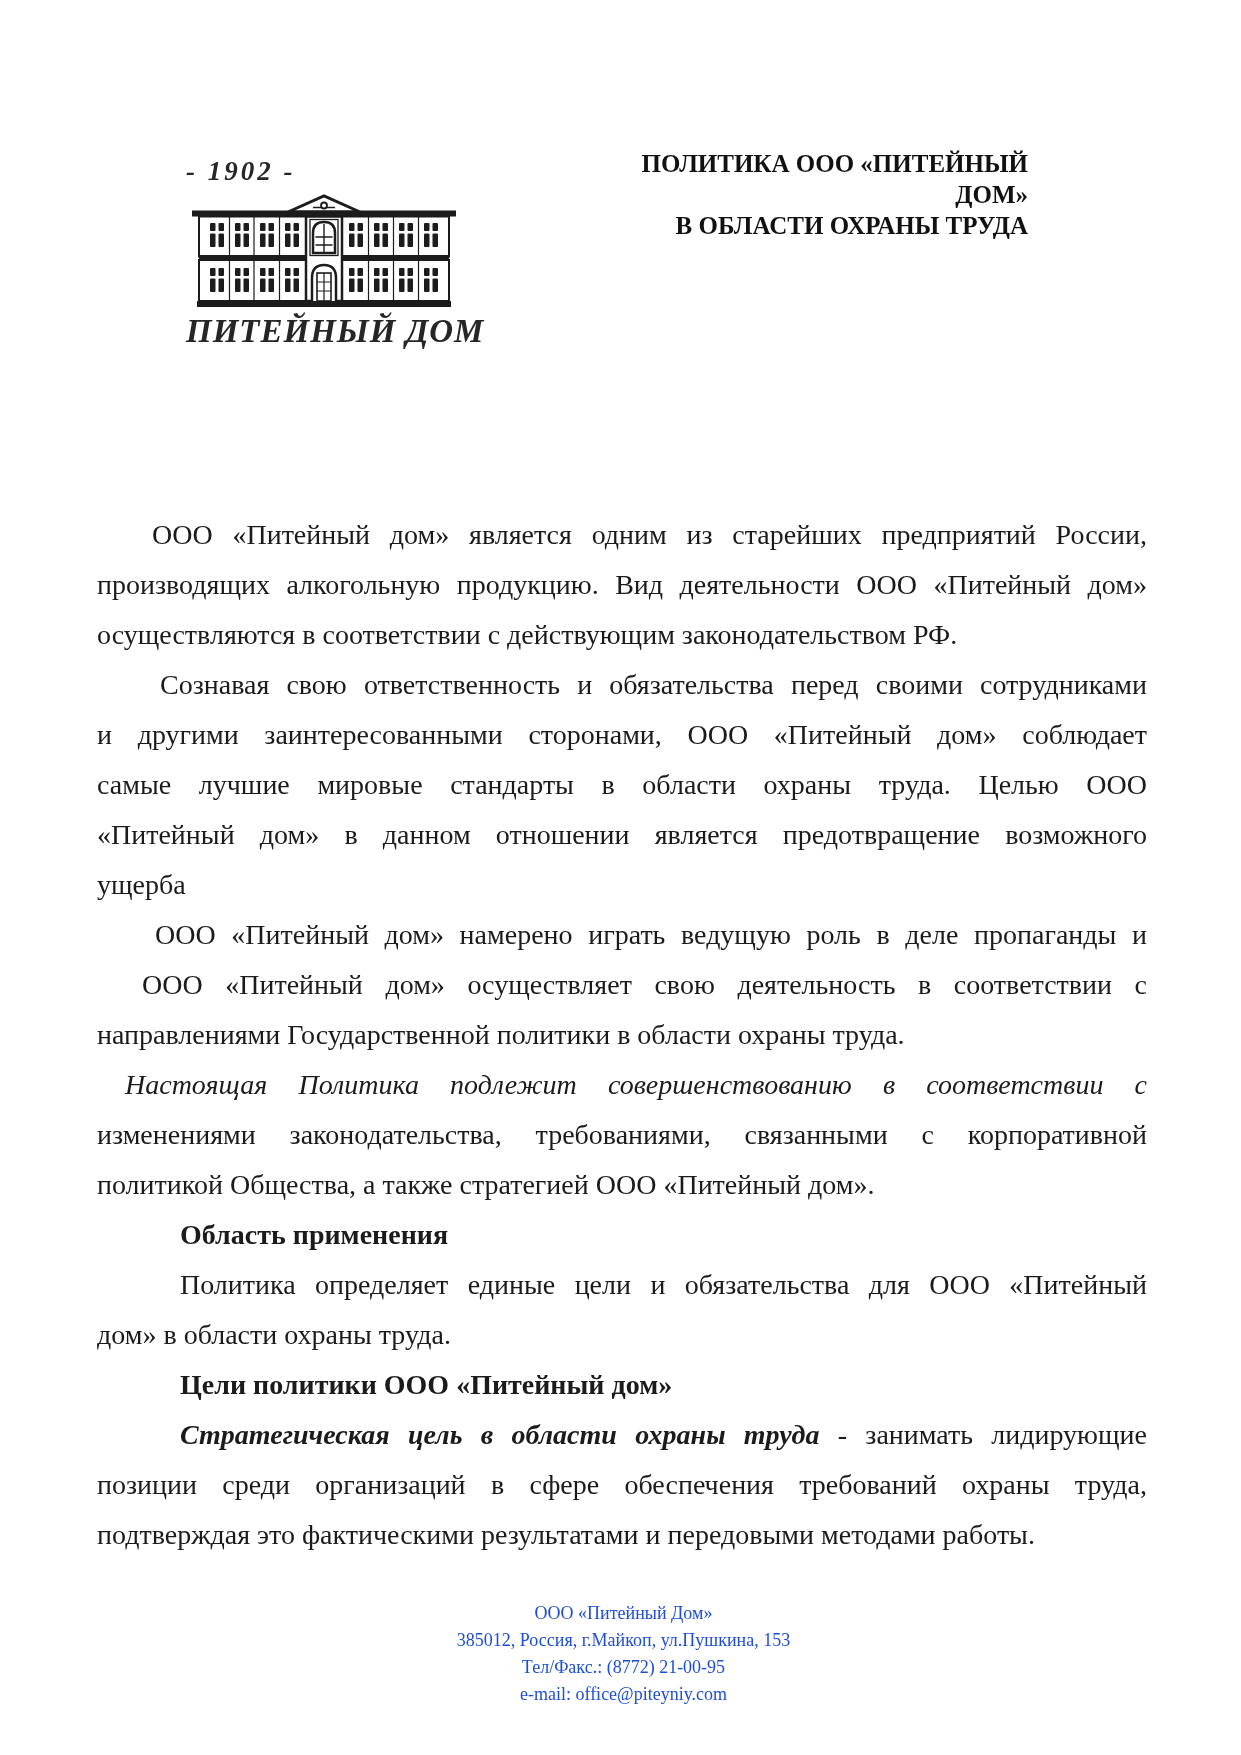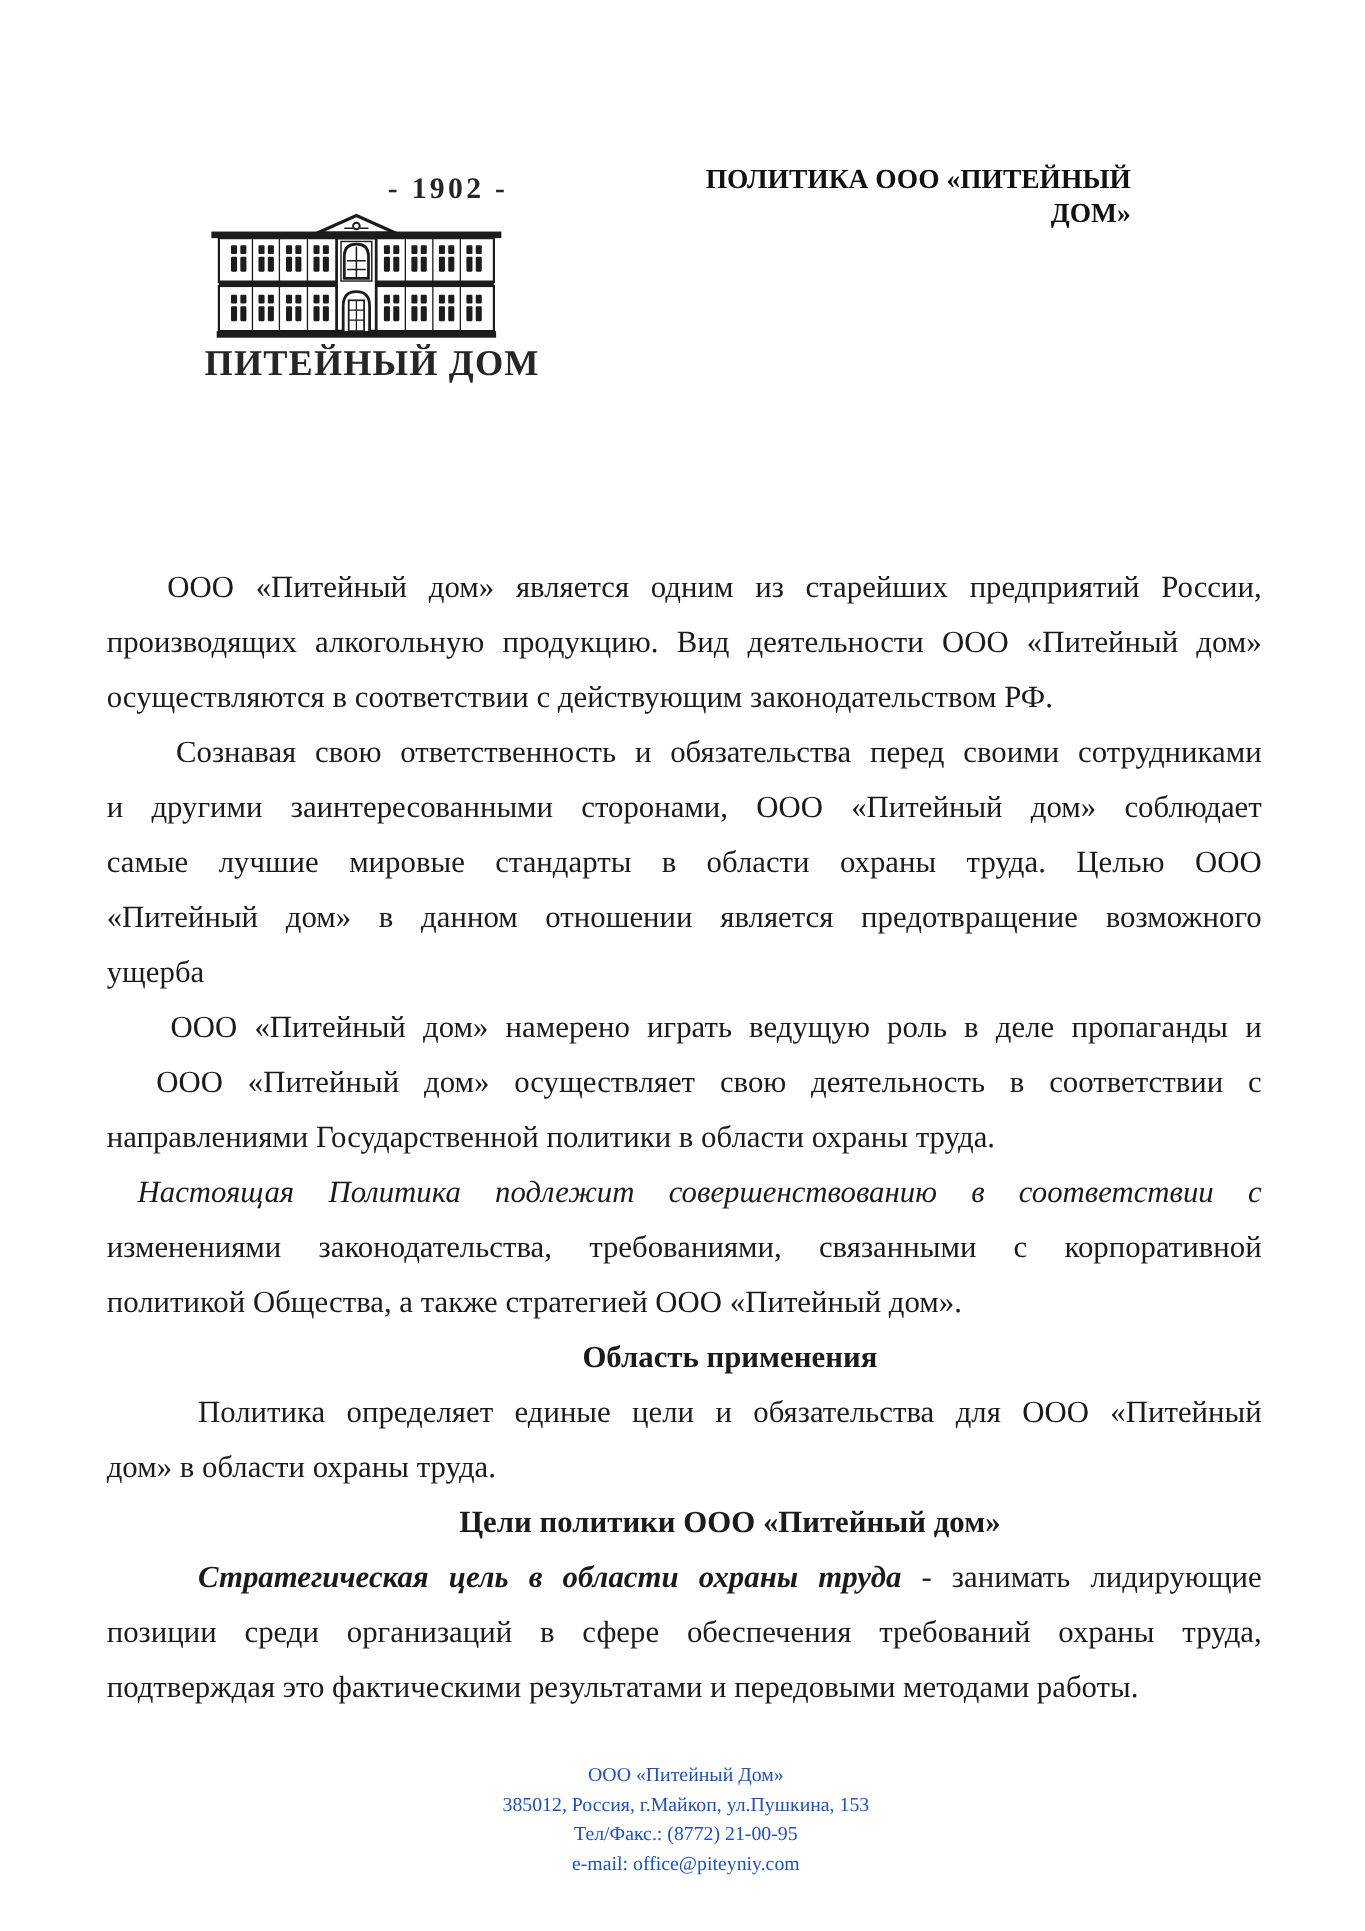--- a/index.html
+++ b/index.html
@@ -2,36 +2,36 @@
 <html><head>
 <meta charset="utf-8">
 <style>
   html,body { margin:0; padding:0; background:#ffffff; }
   .page {
     position:relative; width:1241px; height:1755px; background:#ffffff;
     font-family:"Liberation Serif","DejaVu Serif",serif; color:#1b1b1b; overflow:hidden;
   }
 
   
-  .logo { position:absolute; left:186px; top:156px; width:276px; text-align:right; }
+  .logo { position:absolute; left:186px; top:156px; width:276px; text-align:left;font-style:italic; }
   .logo-year { font-size:27px; letter-spacing:3px; font-weight:600; color:#262626; }
   .building { display:block; margin:6px auto 0; }
   .logo-name { margin-top:2px; font-size:33px; letter-spacing:1px; font-weight:600; color:#262626; white-space:nowrap; }
 
   
   .doc-title {
     position:absolute; left:592px; top:148px; width:436px; text-align:right;
     font-weight:bold; font-size:25px; line-height:31px; color:#111;
   }
 
   
   .body-text { position:absolute; left:97px; top:510px; width:1050px; font-size:28px; }
   .ln { line-height:50px; height:50px; }
   .j  { text-align:justify; text-align-last:justify; text-justify:inter-word; }
-  .hd { font-weight:bold;text-align:center; }
+  .hd { font-weight:bold; }
   .it { font-style:italic;font-weight:bold; }
   .i28 { padding-left:28px;font-style:italic; }
   .i45 { padding-left:45px; }
   .i55 { padding-left:55px; }
   .i58 { padding-left:58px; }
   .i63 { padding-left:63px; }
   .i83 { padding-left:83px; }
   .j.i28, .j.i45, .j.i55, .j.i58, .j.i63, .j.i83 { box-sizing:border-box; }
 
   
@@ -97,20 +97,21 @@
       <use href="#win" x="157" y="75"></use>
         <use href="#win" x="182" y="75"></use>
       <use href="#win" x="207" y="75"></use>
         <use href="#win" x="232" y="75"></use>
     </svg>
     <div class="logo-name">ПИТЕЙНЫЙ ДОМ</div>
   </div>
 
   <div class="doc-title">
     <div>ПОЛИТИКА ООО «ПИТЕЙНЫЙ ДОМ»</div>
+    <div>В ОБЛАСТИ ОХРАНЫ ТРУДА</div>
   </div>
 
   <div class="body-text">
     <div class="ln j i55">ООО «Питейный дом» является одним из старейших предприятий России,</div>
     <div class="ln j">производящих алкогольную продукцию. Вид деятельности ООО «Питейный дом»</div>
     <div class="ln">осуществляются в соответствии с действующим законодательством РФ.</div>
 
     <div class="ln j i63">Сознавая свою ответственность и обязательства перед своими сотрудниками</div>
     <div class="ln j">и другими заинтересованными сторонами, ООО «Питейный дом» соблюдает</div>
     <div class="ln j">самые лучшие мировые стандарты в области охраны труда. Целью ООО</div>

